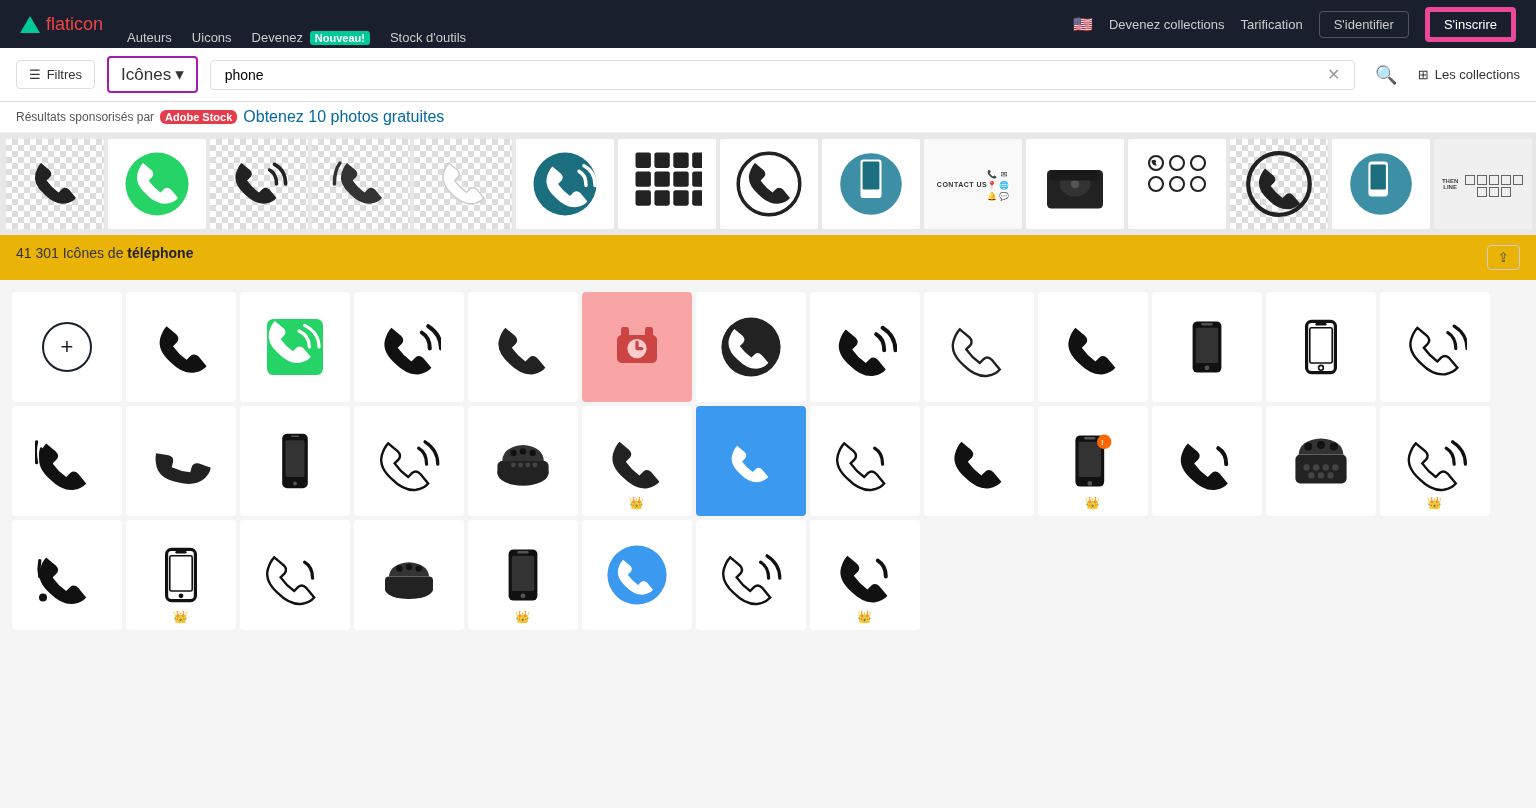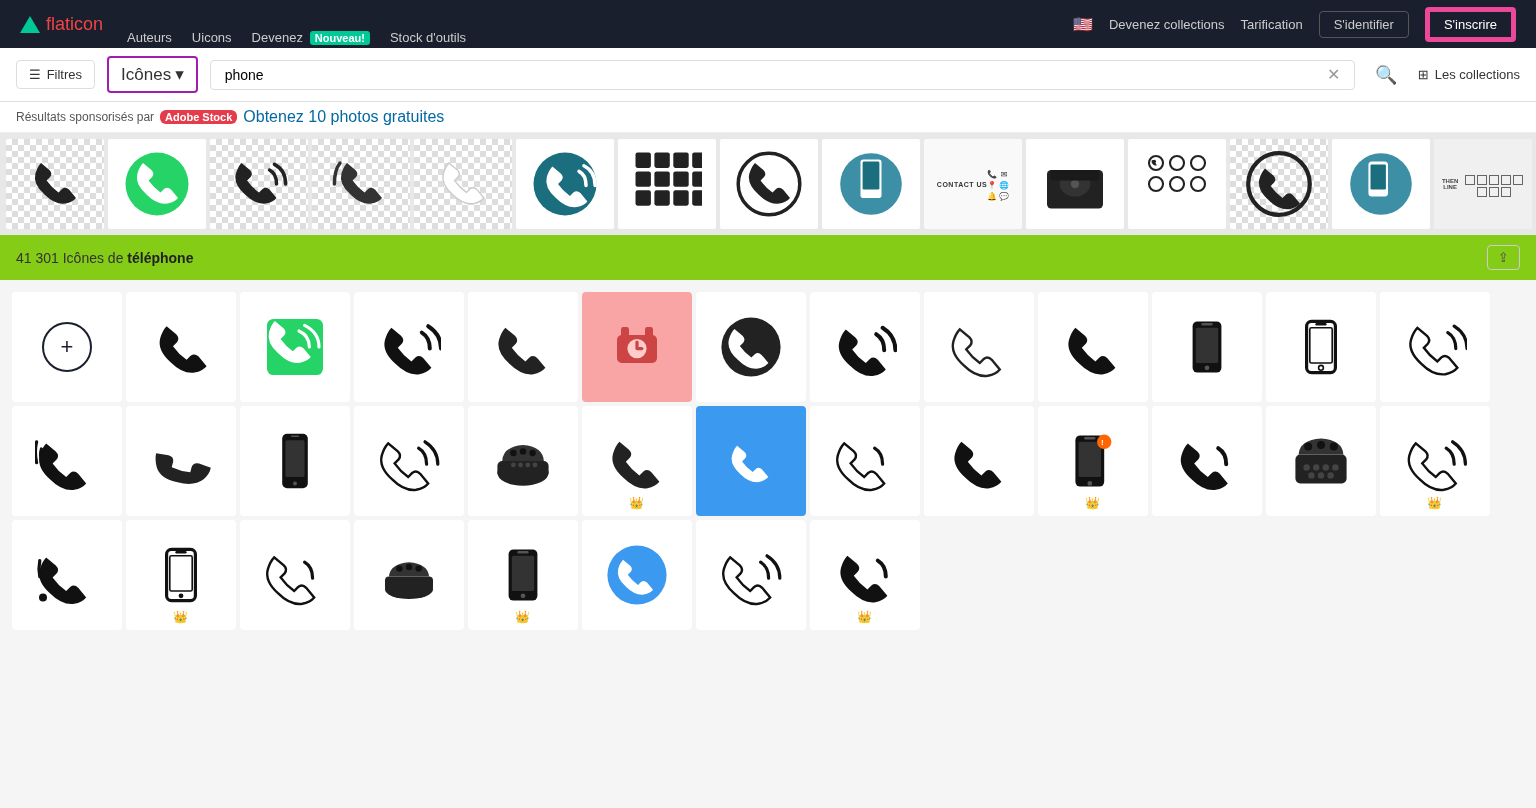--- a/index.html
+++ b/index.html
@@ -210,24 +210,23 @@
       background-image: repeating-conic-gradient(#ddd 0% 25%, white 0% 50%);
       background-size: 12px 12px;
     }
     .preview-item svg {
       max-width: 70px;
       max-height: 70px;
     }
 
     
     .results-bar {
-      background: #84cc16;
+      background: #eab308;
       padding: 10px 16px;
       display: flex;
-      align-items: center;
       justify-content: space-between;
     }
     .results-text {
       font-size: 14px;
       color: #333;
     }
     .results-text strong { color: #222; }
     .share-btn {
       background: none;
       border: 1px solid #ccc;

